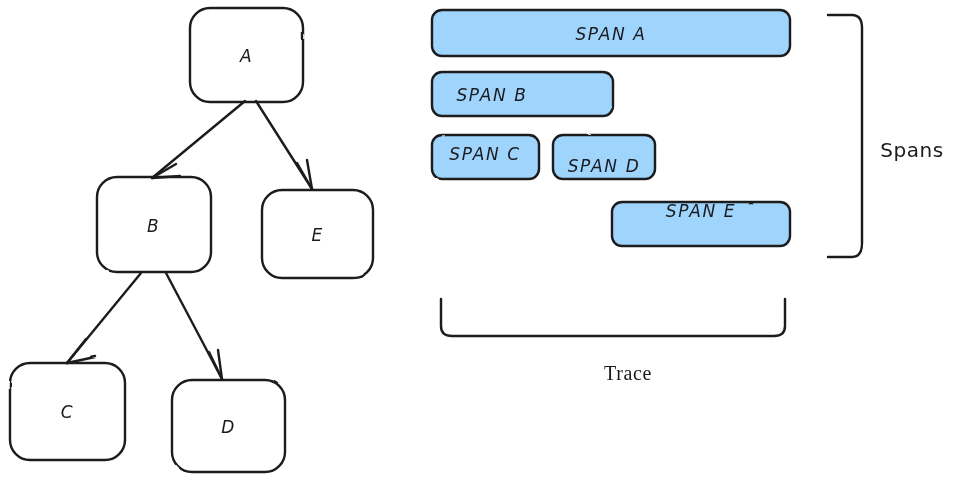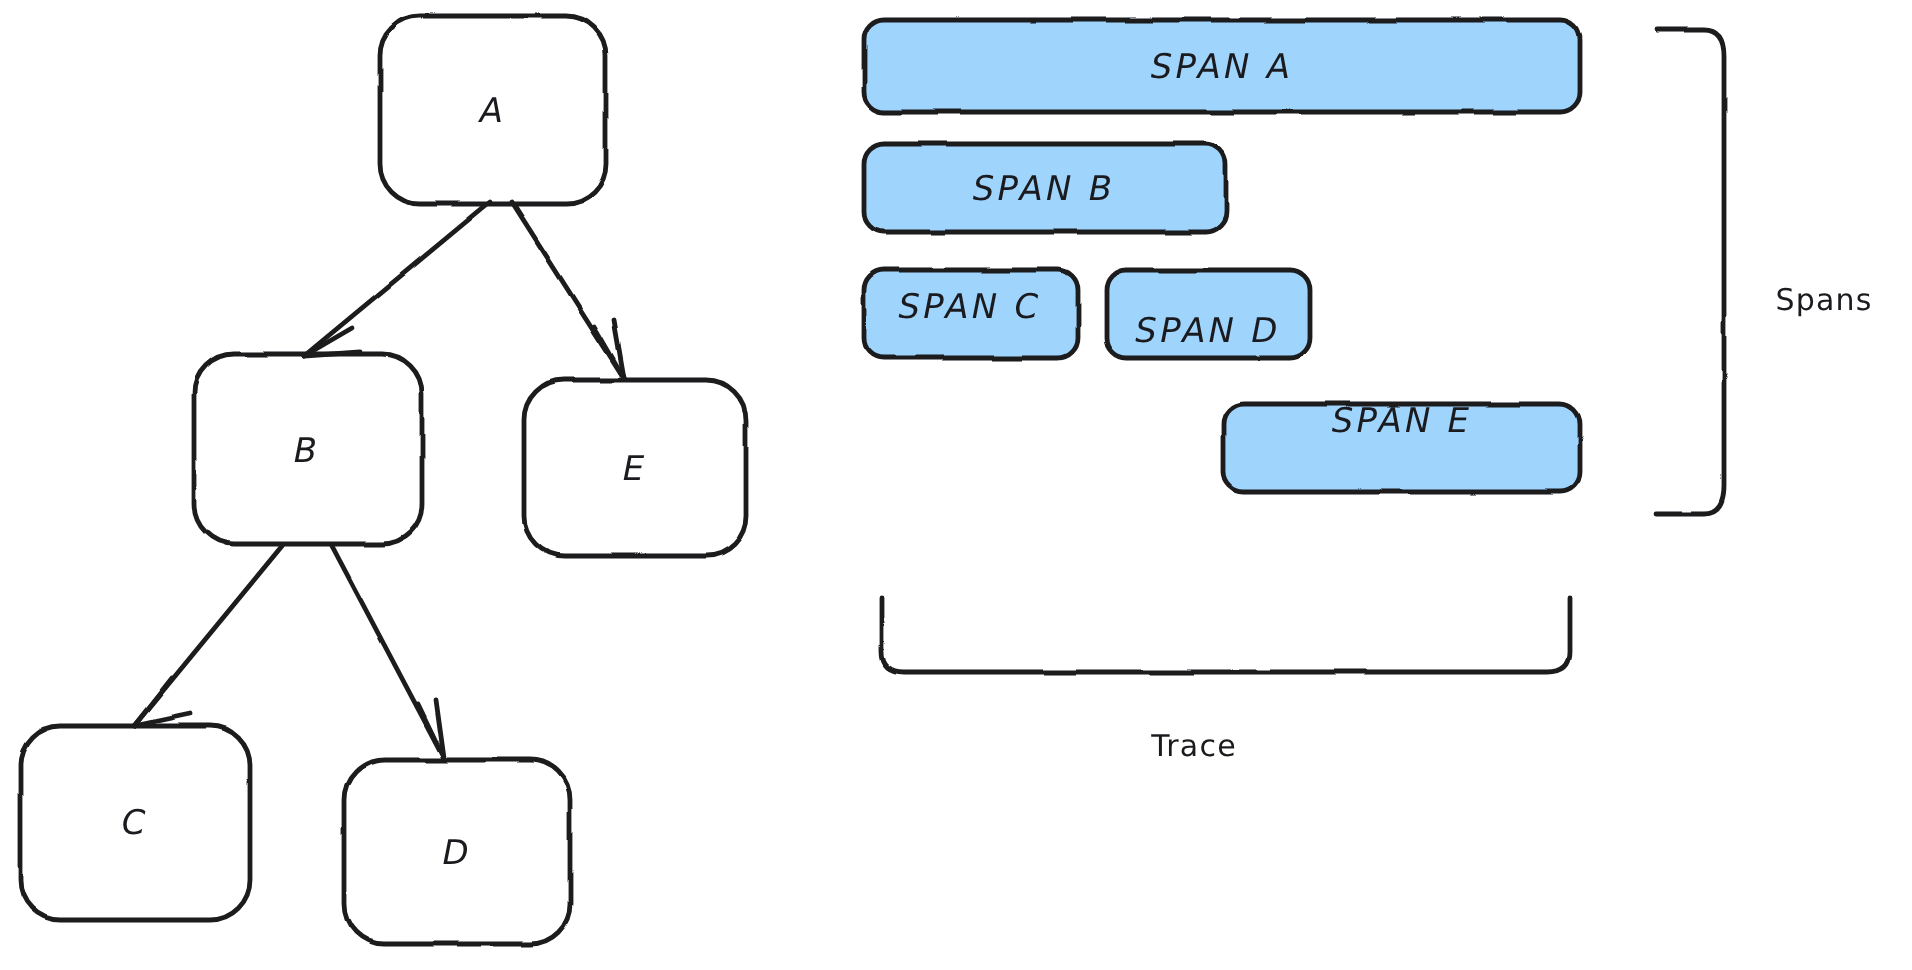--- a/index.html
+++ b/index.html
@@ -47,21 +47,21 @@
     font-weight: 400;
   }
   .span-label {
     font-size: 17px;
     font-style: italic;
     letter-spacing: 1.6px;
     font-weight: 400;
     text-align: center;
   }
   .bracket-label {
-    font-size: 15px;
+    font-size: 20px;
     font-style: normal;
     letter-spacing: 0.6px;
   }
 </style>
 </head>
 <body>
 
 <div id="canvas">
 
   <svg id="sketch" viewBox="0 0 956 485">
@@ -139,22 +139,22 @@
 
   <div class="label-layer">
 
     <div class="txt node-label" style="left:246px; top:56px;">A</div>
     <div class="txt node-label" style="left:153px; top:226px;">B</div>
     <div class="txt node-label" style="left:317px; top:235px;">E</div>
     <div class="txt node-label" style="left:67px; top:412px;">C</div>
     <div class="txt node-label" style="left:228px; top:427px;">D</div>
 
     <div class="txt span-label" style="left:611px; top:34px;">SPAN A</div>
-    <div class="txt span-label" style="left:522px; top:95px;">SPAN B</div>
+    <div class="txt span-label" style="left:492px; top:95px;">SPAN B</div>
     <div class="txt span-label" style="left:485px; top:154px;">SPAN C</div>
     <div class="txt span-label" style="left:604px; top:166px;">SPAN D</div>
     <div class="txt span-label" style="left:701px; top:211px;">SPAN E</div>
 
     <div class="txt bracket-label" style="left:912px; top:150px;">Spans</div>
-    <div class="txt bracket-label" style="left:597px; top:373px;">Trace</div>
+    <div class="txt bracket-label" style="left:628px; top:373px;font-family:Liberation Serif, serif;">Trace</div>
 
   </div>
 </div>
 
 </body></html>

